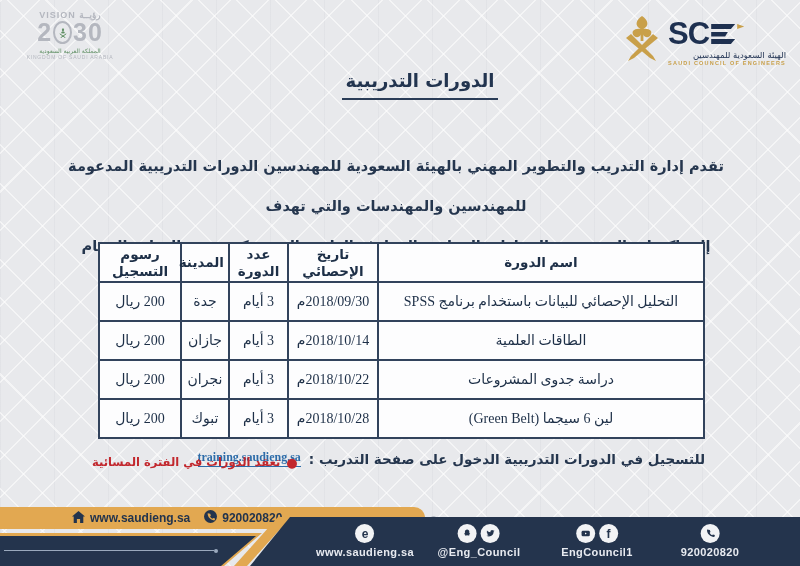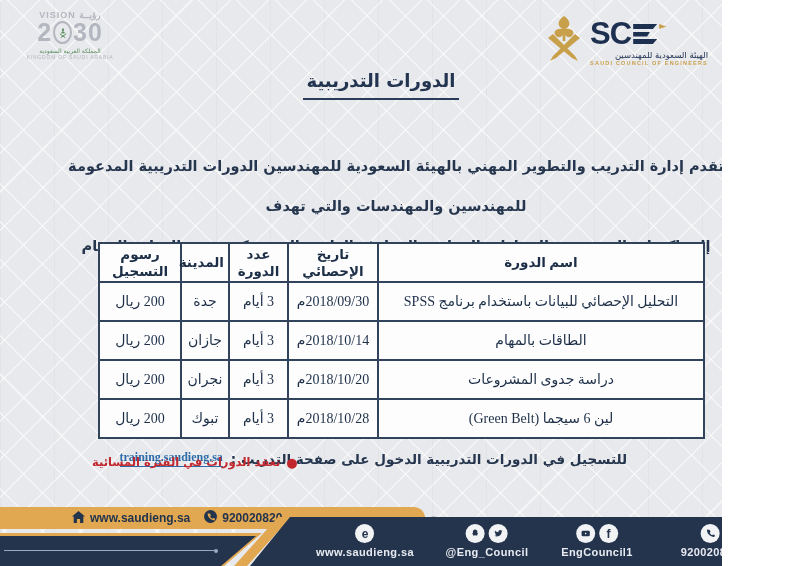--- a/index.html
+++ b/index.html
@@ -1,17 +1,17 @@
 <!DOCTYPE html>
 <html lang="ar"><head>
 <meta charset="utf-8">
 <style>
   html,body{margin:0;padding:0;}
   body{font-family:"DejaVu Sans",sans-serif;}
-  .page{position:relative;width:722px;height:566px;overflow:hidden;
+  .page{position:relative;width:800px;height:566px;overflow:hidden;
     background-color:#e8e9ec;
     background-image:
       repeating-linear-gradient(45deg, rgba(255,255,255,.55) 0 1.5px, rgba(255,255,255,0) 1.5px 27px),
       repeating-linear-gradient(135deg, rgba(255,255,255,.55) 0 1.5px, rgba(255,255,255,0) 1.5px 27px),
       repeating-linear-gradient(90deg, rgba(170,173,185,.10) 0 1px, rgba(0,0,0,0) 1px 54px);
     color:#21334d;}
   
   .vision{position:absolute;left:22px;top:10px;width:96px;text-align:center;color:#b4b7bf;}
   .vision-top{font-family:"Liberation Sans",sans-serif;font-size:9px;font-weight:bold;letter-spacing:1px;}
   .vision-top .ar{font-size:9px;letter-spacing:0;}
@@ -59,21 +59,21 @@
   .left-navy{position:absolute;left:0;top:31px;width:256px;height:30px;background:#24344d;clip-path:polygon(0 0,256px 0,221px 100%,0 100%);}
   .left-navy .inner-line{position:absolute;left:4px;top:14px;width:210px;height:1px;background:#9aa9bd;}
   .left-navy .inner-line::after{content:"";position:absolute;right:-4px;top:-1.5px;width:4px;height:4px;border-radius:50%;background:#9aa9bd;}
   .gold-slash{position:absolute;left:234px;top:12px;width:64px;height:49px;background:#e2a851;clip-path:polygon(44px 0,57px 0,13px 100%,0 100%);}
   .right-panel{position:absolute;left:250px;top:12px;right:0;height:49px;background:#24344d;clip-path:polygon(40px 0,100% 0,100% 100%,0 100%);}
   .social-group{position:absolute;top:7px;transform:translateX(-50%);display:flex;flex-direction:column;align-items:center;gap:3px;cursor:pointer;}
   .icon-row{display:flex;gap:4px;}
   .circle-icon{width:19px;height:19px;border-radius:50%;background:#f2f3f5;color:#24344d;display:flex;align-items:center;justify-content:center;
     font-size:12px;font-weight:bold;line-height:1;}
   .social-label{color:#e8ebf1;font-size:11px;font-weight:bold;letter-spacing:.4px;}
-  .g1{left:115px;} .g2{left:237px;} .g3{left:347px;} .g4{left:460px;}
+  .g1{left:115px;} .g2{left:229px;} .g3{left:347px;} .g4{left:460px;}
 </style>
 </head>
 <body>
 
 <div class="page">
 
   <div class="vision">
     <div class="vision-top">
       <span>VISION</span>
       <span class="ar">رؤيــة</span>
@@ -142,29 +142,29 @@
       <th>رسوم التسجيل</th>
     </tr>
     <tr>
       <td>التحليل الإحصائي للبيانات باستخدام برنامج SPSS</td>
       <td class="cell-date">2018/09/30م</td>
       <td>3 أيام</td>
       <td>جدة</td>
       <td>200 ريال</td>
     </tr>
     <tr>
-      <td>الطاقات بالمهام</td>
+      <td>الطاقات العلمية</td>
       <td class="cell-date">2018/10/14م</td>
       <td>3 أيام</td>
       <td>جازان</td>
       <td>200 ريال</td>
     </tr>
     <tr>
       <td>دراسة جدوى المشروعات</td>
-      <td class="cell-date">2018/10/20م</td>
+      <td class="cell-date">2018/10/22م</td>
       <td>3 أيام</td>
       <td>نجران</td>
       <td>200 ريال</td>
     </tr>
     <tr>
       <td>لين 6 سيجما (Green Belt)</td>
       <td class="cell-date">2018/10/28م</td>
       <td>3 أيام</td>
       <td>تبوك</td>
       <td>200 ريال</td>

